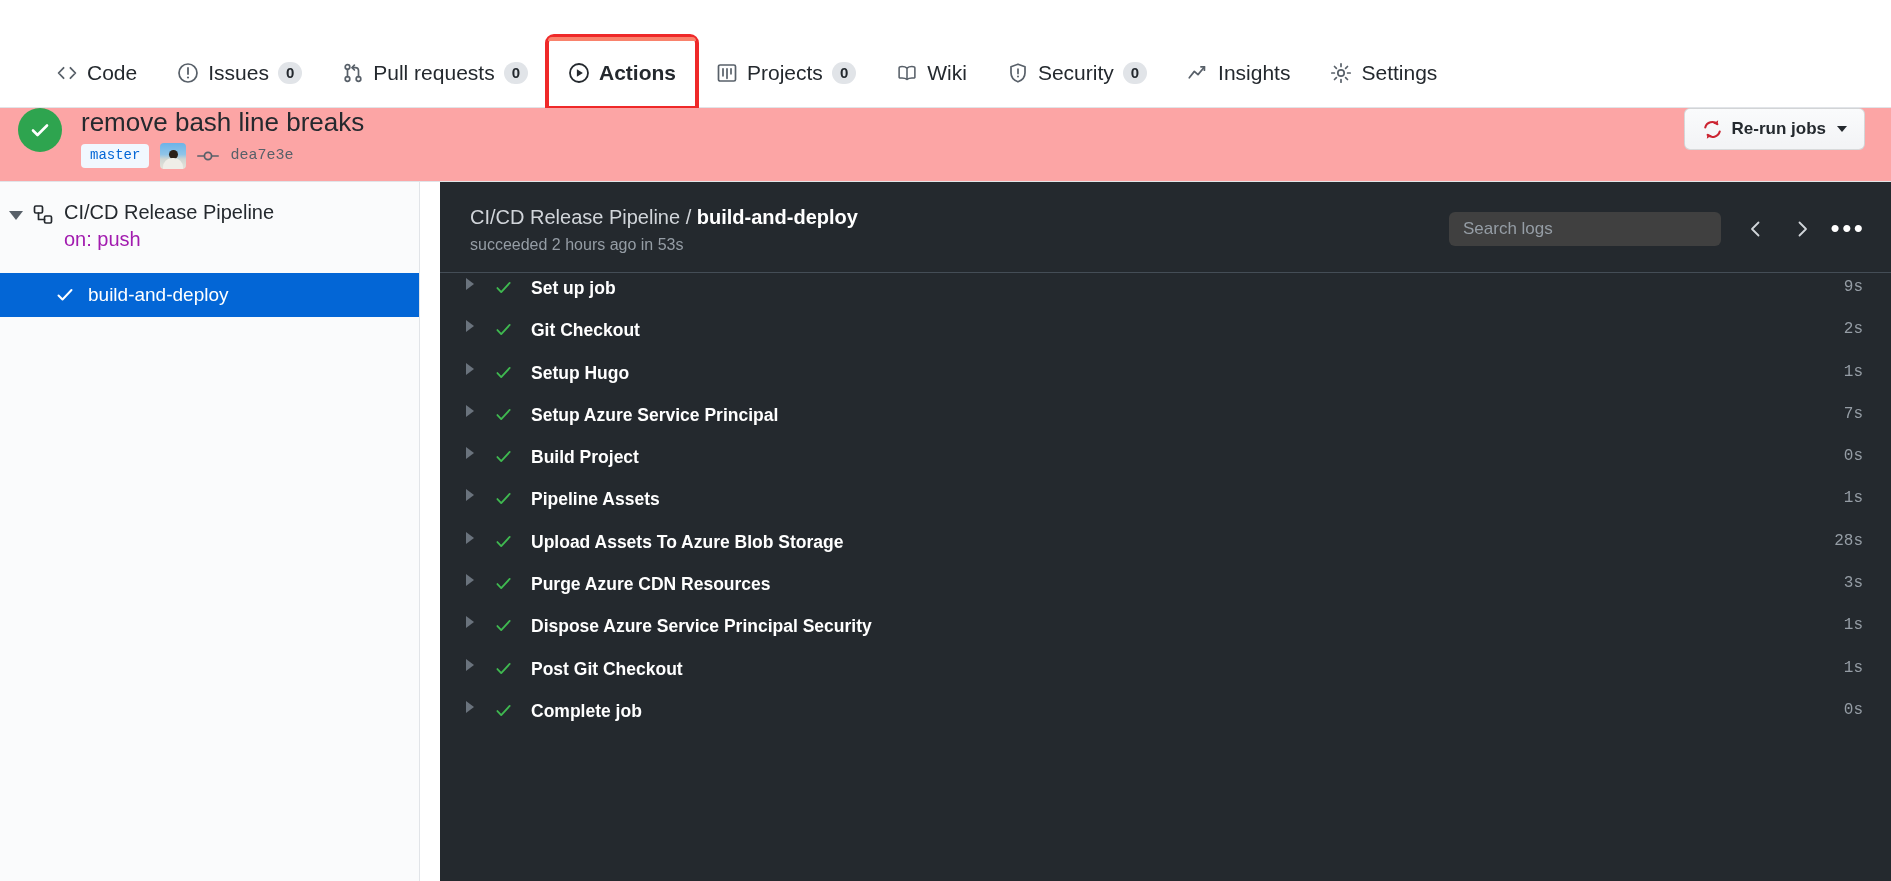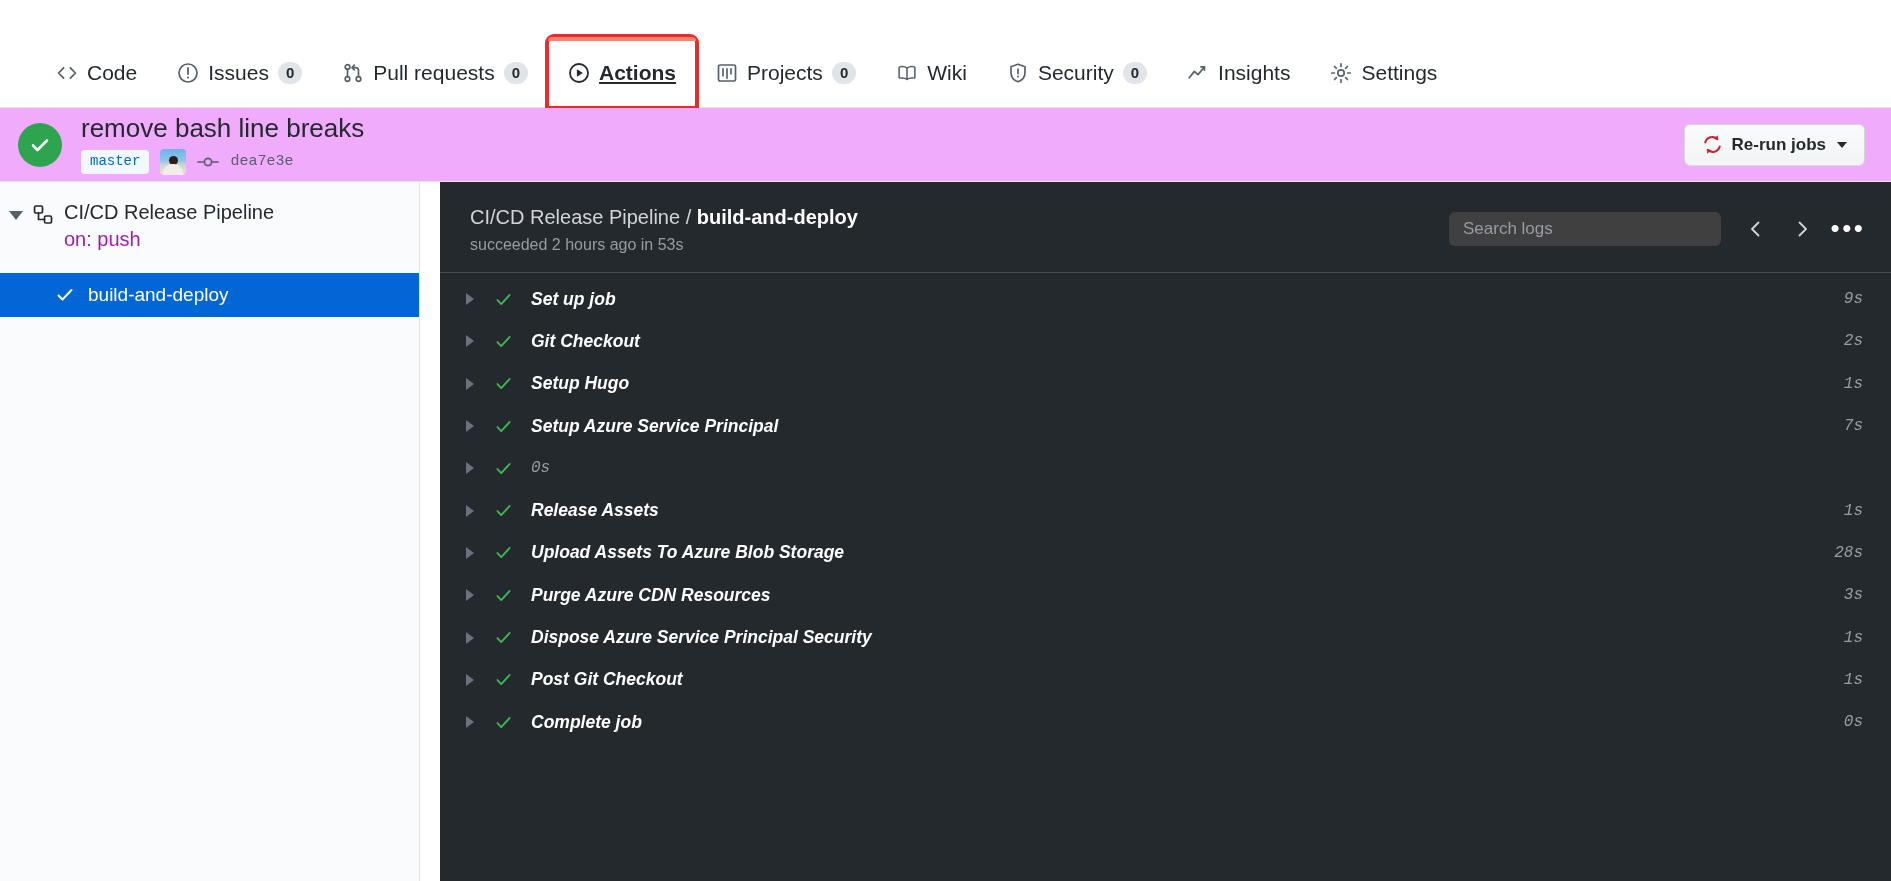--- a/index.html
+++ b/index.html
@@ -45,21 +45,20 @@
     justify-content: center;
     width: 22px;
     height: 22px;
   }
   .nav-tab .tab-ico svg { display: block; }
   .nav-tab.active {
     font-weight: 600;
     border-color: #e1e4e8;
     border-radius: 6px 6px 0 0;
     background: #fff;
-    text-decoration: underline;
   }
   .nav-tab.active::before {
     content: "";
     position: absolute;
     left: -1px; right: -1px; top: -1px;
     height: 4px;
     background: #f9826c;
     border-radius: 6px 6px 0 0;
   }
   .nav-tab.active .tab-ico { color: #24292e; }
@@ -76,23 +75,23 @@
     color: #24292e;
     font-size: 15px;
     font-weight: 600;
     text-align: center;
     line-height: 20px;
   }
 
   
   .run-header {
     height: 73px;
-    background: #f0abfc;
-    display: flex;
-    align-items: center;
+    background: #fca5a5;
+    display: flex;
+    align-items: flex-start;
     padding: 0 26px 0 18px;
     position: relative;
   }
   .status-dot {
     width: 44px; height: 44px;
     border-radius: 50%;
     background: #2ea44f;
     display: flex;
     align-items: center;
     justify-content: center;
@@ -286,25 +285,24 @@
     border: none;
     border-radius: 6px;
     cursor: pointer;
     padding: 0;
   }
   .kebab { letter-spacing: 2.5px; font-size: 26px; line-height: 0.6; color:#ffffff; }
 
   .steps { flex: 1 1 auto; padding-top: 5px; overflow: hidden; }
   .step-row {
     display: flex;
-    align-items: center;
+    align-items: flex-start;
     height: 42.3px;
     padding: 0 28px 0 26px;
     cursor: pointer;
-    font-style: italic;
   }
   .step-caret {
     width: 0; height: 0;
     border-top: 6px solid transparent;
     border-bottom: 6px solid transparent;
     border-left: 8px solid #6a737d;
     margin-right: 20px;
     flex: 0 0 auto;
   }
   .step-check { color: #3fb950; display:inline-flex; margin-right: 18px; flex:0 0 auto; }
@@ -550,30 +548,31 @@
           <span class="step-name">Setup Azure Service Principal</span>
           <span class="step-dur">7s</span>
         </div>
         <div class="step-row">
           <span class="step-caret"></span>
           <span class="step-check">
             <svg width="19" height="19" viewBox="0 0 20 20">
               <path d="M3.6 10.6l4 4.2 8.9-9.6" fill="none" stroke="currentColor" stroke-width="1.9" stroke-linecap="round" stroke-linejoin="round"></path>
             </svg>
           </span>
+          <span class="step-name">Build Project</span>
           <span class="step-dur">0s</span>
         </div>
         <div class="step-row">
           <span class="step-caret"></span>
           <span class="step-check">
             <svg width="19" height="19" viewBox="0 0 20 20">
               <path d="M3.6 10.6l4 4.2 8.9-9.6" fill="none" stroke="currentColor" stroke-width="1.9" stroke-linecap="round" stroke-linejoin="round"></path>
             </svg>
           </span>
-          <span class="step-name">Release Assets</span>
+          <span class="step-name">Pipeline Assets</span>
           <span class="step-dur">1s</span>
         </div>
         <div class="step-row">
           <span class="step-caret"></span>
           <span class="step-check">
             <svg width="19" height="19" viewBox="0 0 20 20">
               <path d="M3.6 10.6l4 4.2 8.9-9.6" fill="none" stroke="currentColor" stroke-width="1.9" stroke-linecap="round" stroke-linejoin="round"></path>
             </svg>
           </span>
           <span class="step-name">Upload Assets To Azure Blob Storage</span>

